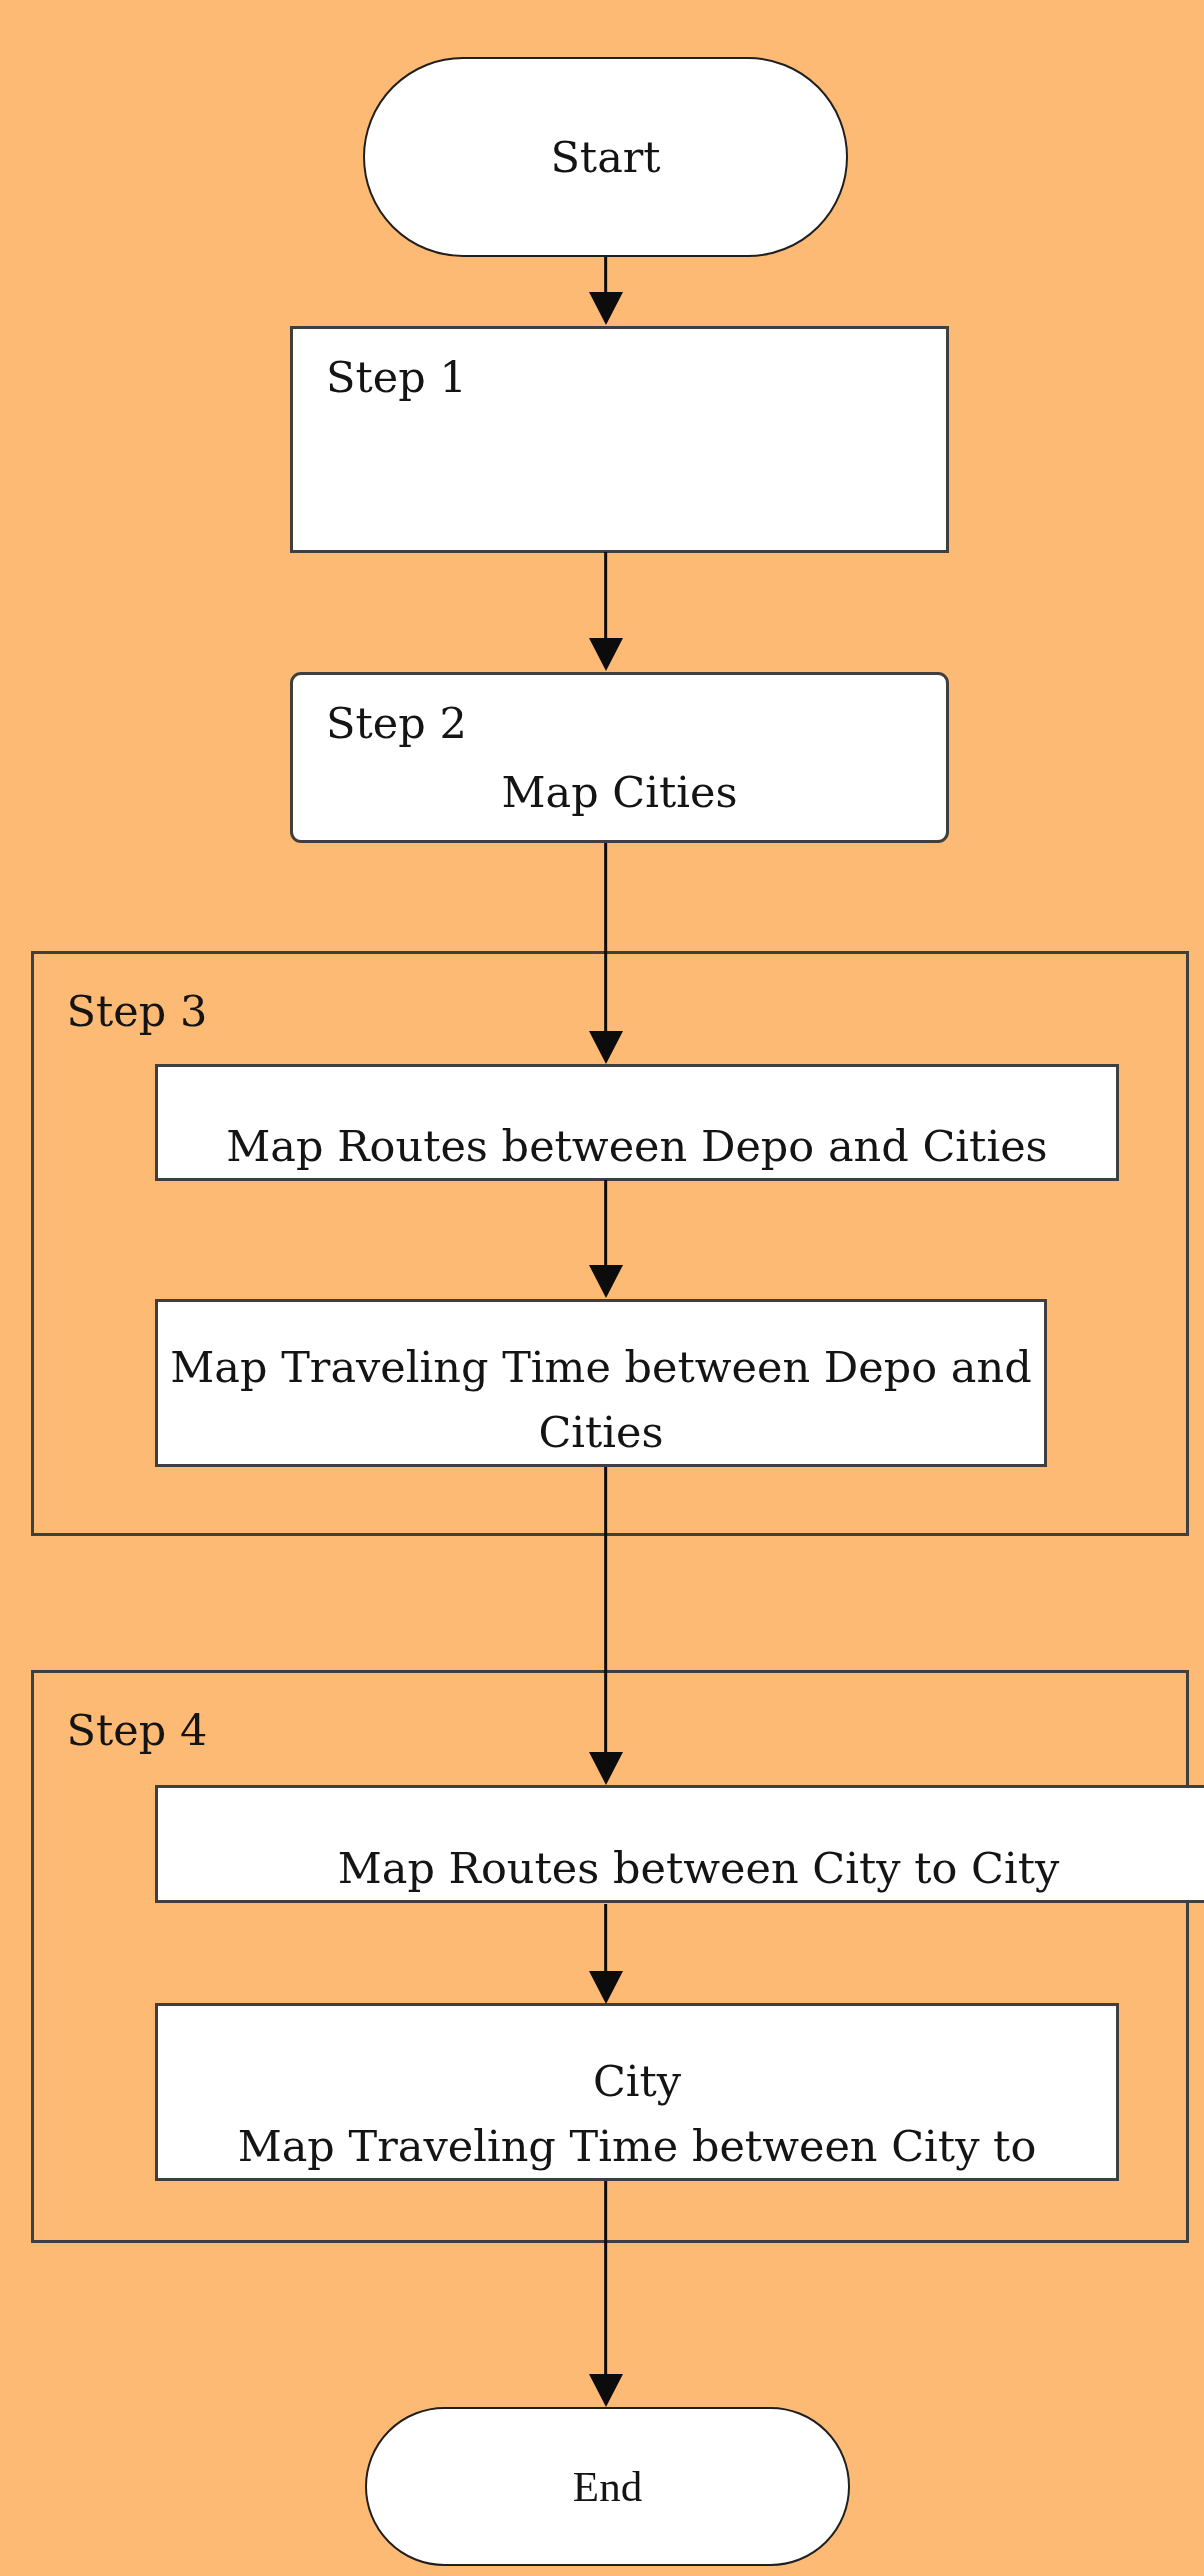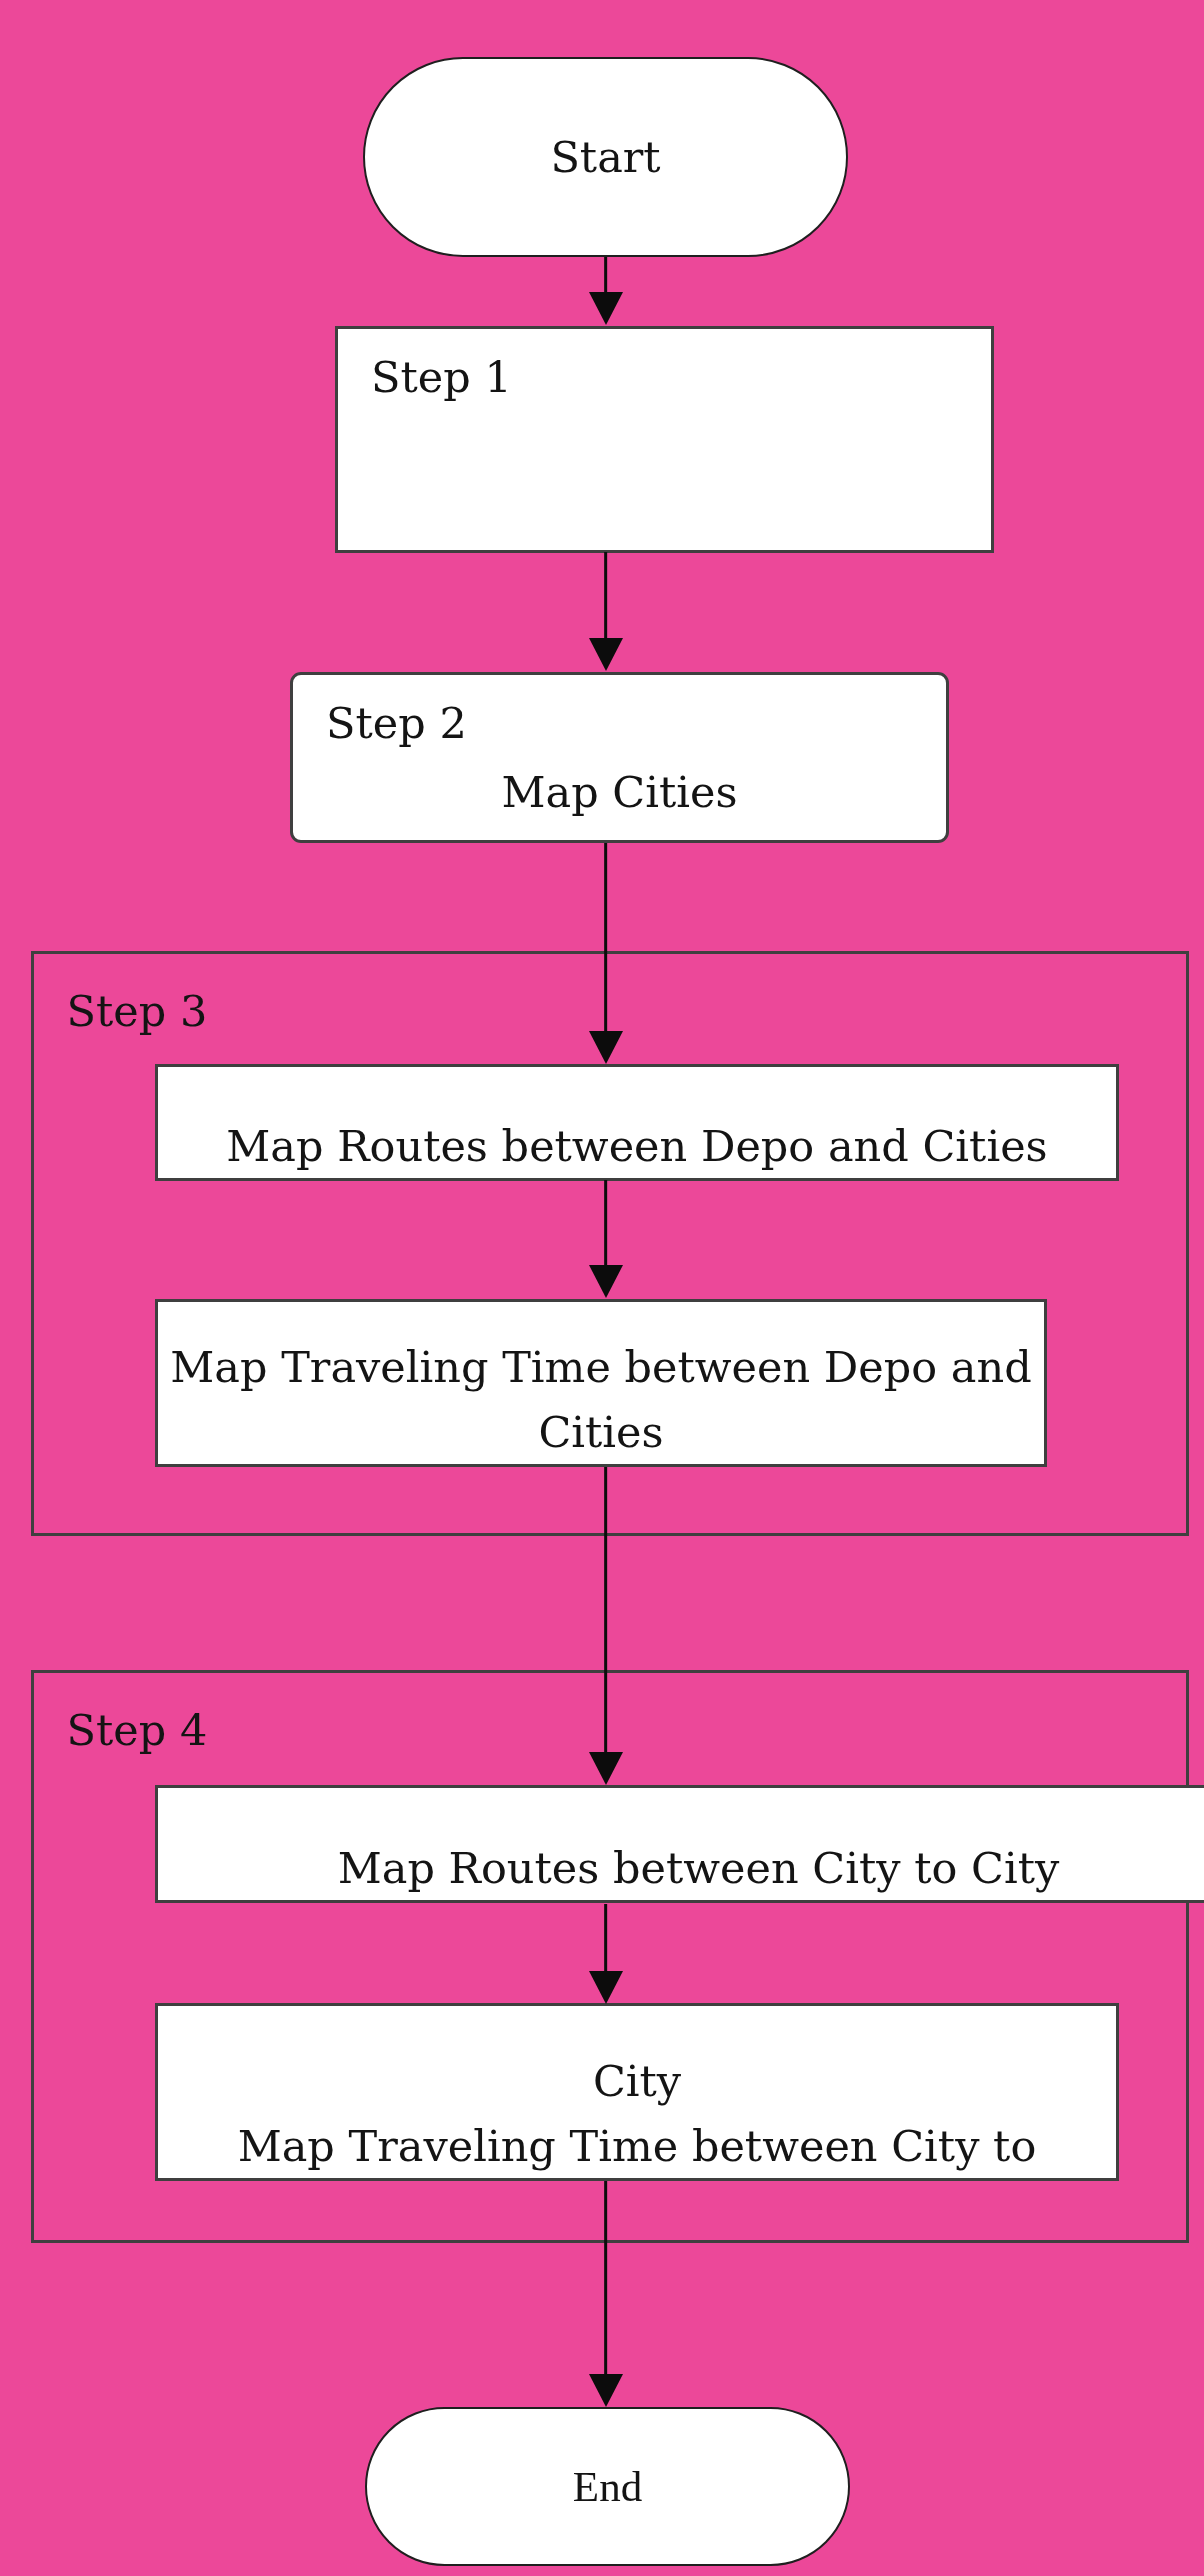--- a/index.html
+++ b/index.html
@@ -4,21 +4,21 @@
 <style>
   html, body {
     margin: 0;
     padding: 0;
     background: #ffffff;
   }
   .canvas {
     position: relative;
     width: 1204px;
     height: 2576px;
-    background: #ec4899;
+    background: #fdba74;
     font-family: "DejaVu Serif", "Liberation Serif", serif;
     color: #141414;
     overflow: hidden;
   }
   .node {
     position: absolute;
     box-sizing: border-box;
     background: #ffffff;
     z-index: 2;
   }
@@ -55,21 +55,21 @@
     align-items: center;
     justify-content: center;
   }
   .center-text {
     font-size: 43px;
     line-height: 1.5;
     text-align: center;
   }
   .center-text span { display: block; }
 
-  #n-step1 { left: 290px; top: 326px; width: 659px; height: 227px; margin-left: 45px; }
+  #n-step1 { left: 290px; top: 326px; width: 659px; height: 227px; }
   #n-step2 { left: 290px; top: 672px; width: 659px; height: 171px; border-radius: 11px; }
 
   
   .group {
     position: absolute;
     box-sizing: border-box;
     border: 3.7px solid #3f3f3f;
     background: transparent;
     z-index: 1;
   }

